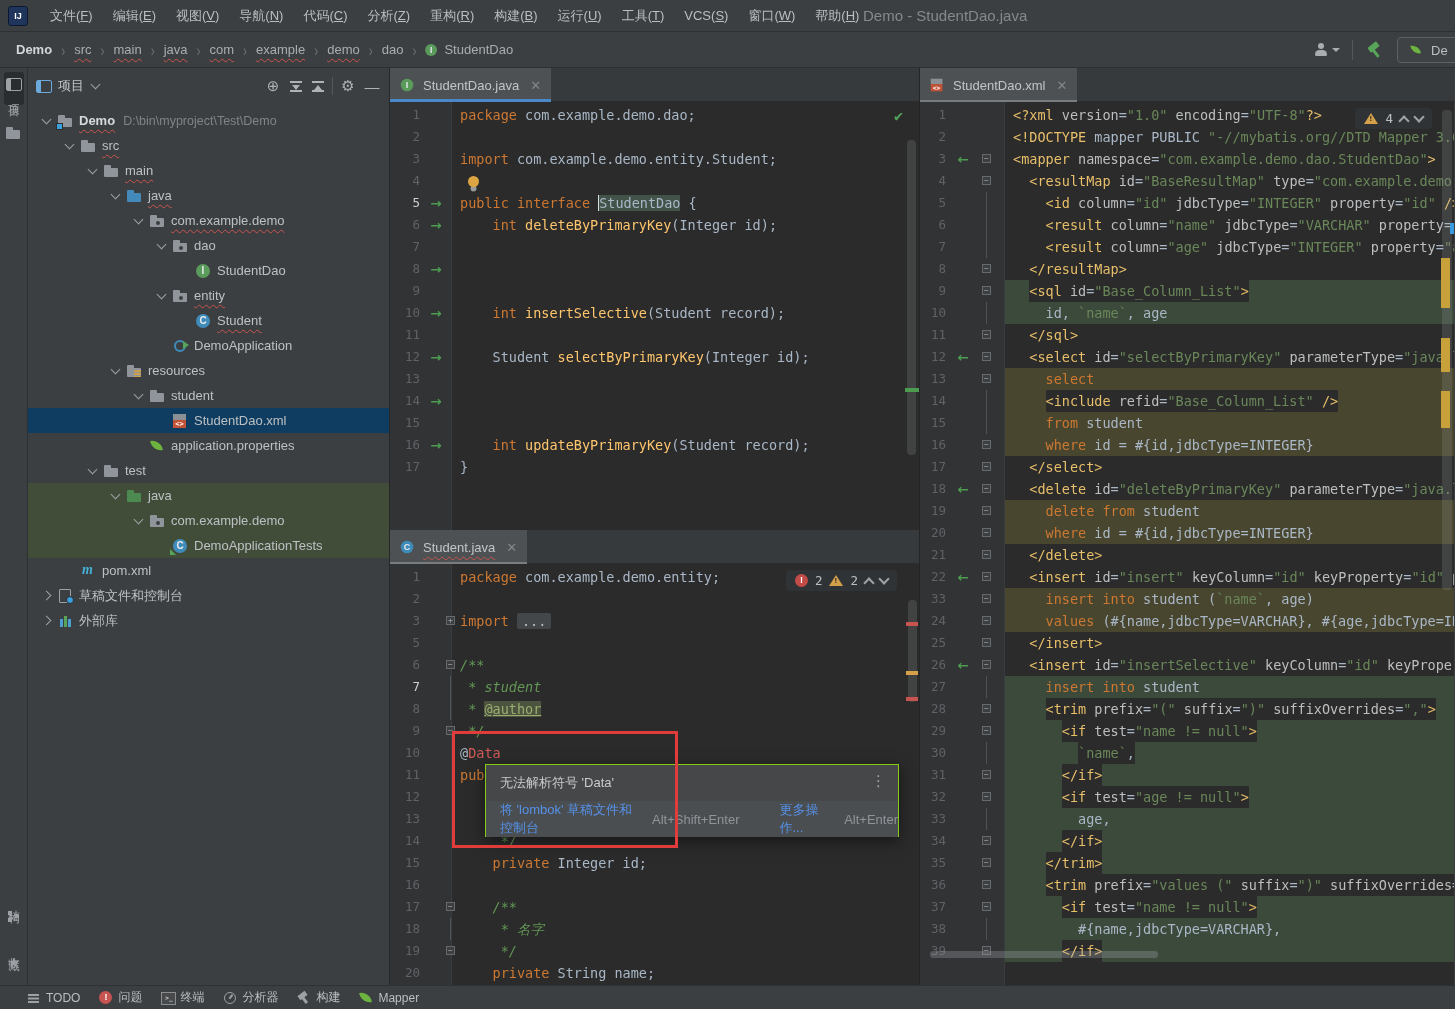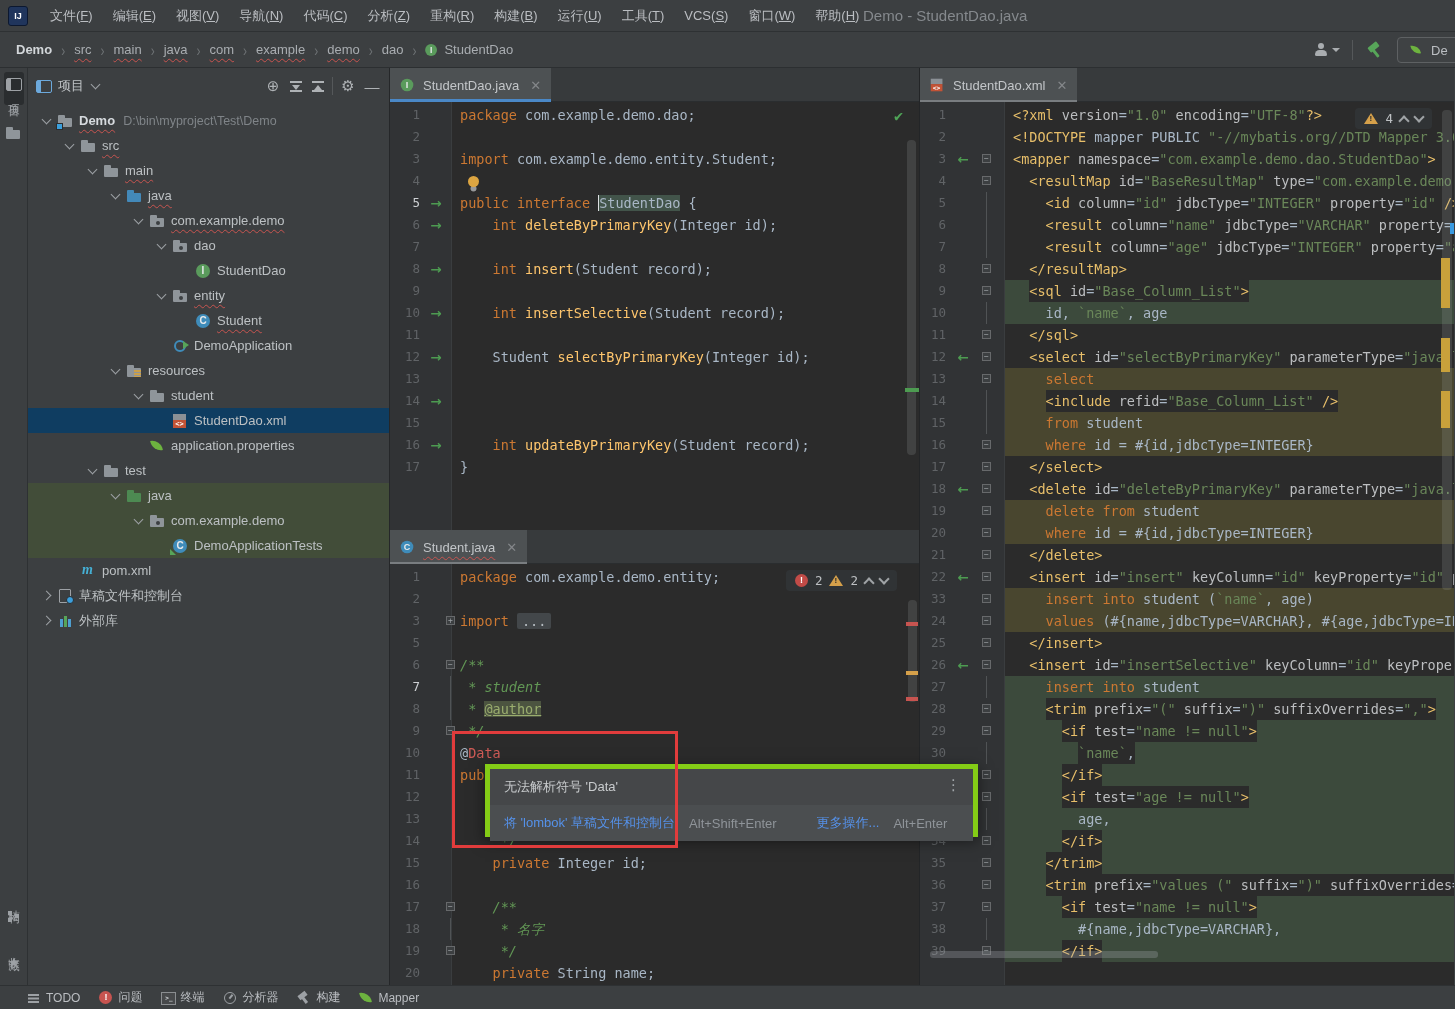--- a/index.html
+++ b/index.html
@@ -116,21 +116,21 @@
   .insp{position:absolute;display:flex;align-items:center;gap:7px;background:rgba(49,52,54,.92);border-radius:4px;padding:3px 9px;font-size:12.5px;color:#bdc0c3;z-index:5}
   .errdot{width:13px;height:13px;border-radius:50%;background:#c14b47;color:#fff;font:bold 9px/13px "Liberation Sans",sans-serif;text-align:center;display:inline-block}
   .warntri{width:0;height:0;border-left:7px solid transparent;border-right:7px solid transparent;border-bottom:11px solid #d5a04a;position:relative;display:inline-block}
   .warntri::after{content:"!";position:absolute;left:-2px;top:1px;color:#2b2b2b;font:bold 8px/10px "Liberation Sans",sans-serif}
   .cup{width:8px;height:8px;border-left:2px solid #9fa3a6;border-top:2px solid #9fa3a6;transform:rotate(45deg);display:inline-block;margin-top:4px}
   .cdn{width:8px;height:8px;border-left:2px solid #9fa3a6;border-top:2px solid #9fa3a6;transform:rotate(225deg);display:inline-block;margin-bottom:4px}
   .vthumb{position:absolute;background:rgba(166,170,174,.18);border-radius:4px;z-index:4}
   .smark{position:absolute;z-index:4}
   .hscroll{position:absolute;background:rgba(166,170,174,.30);border-radius:3px;z-index:4}
   
-  .popup{position:absolute;left:485px;top:764px;width:493px;height:73px;z-index:50;border:5px solid #84cc16;box-shadow:0 4px 14px rgba(0,0,0,.5);font-size:13px}
+  .popup{position:absolute;left:485px;top:764px;width:414px;height:73px;z-index:50;border:1px solid #84cc16;box-shadow:0 4px 14px rgba(0,0,0,.5);font-size:13px}
   .popup .row1{height:36px;background:#454749;display:flex;align-items:center;padding-left:14px;color:#c9ccce;position:relative}
   .popup .row2{height:36px;background:#4b4e50;display:flex;align-items:center;padding-left:14px;gap:14px}
   .plink{color:#5591e9}
   .pshort{color:#8f9499}
   .pmore{margin-left:26px}
   .pdots{position:absolute;right:12px;top:7px;color:#a0a5a9;font-size:15px}
   .redbox{position:absolute;left:452px;top:731px;width:226px;height:117px;border:3px solid #e13c3c;z-index:60}
   
   .statusbar{height:24px;background:#3c3f41;border-top:1px solid #2e3133;display:flex;align-items:center;gap:18px;padding-left:26px;font-size:12px;color:#bbbec2}
   .sitem{display:flex;align-items:center;gap:5px}
@@ -409,21 +409,21 @@
       <span class="edcheck">✔</span>
       <div class="vthumb" style="right:3px;top:38px;width:9px;height:315px"></div>
       <div class="smark" style="right:0;top:286px;width:14px;height:4px;background:#4d9b51"></div>
     <div class="cl"><span class="num" style="width: 36px;">1</span><span class="gic" style="width: 20px;"></span><span class="fic" style="width: 6px;"></span><span class="codeln"><span class="tk-k">package </span><span class="tk-d">com.example.demo.dao;</span></span></div>
         <div class="cl"><span class="num" style="width: 36px;">2</span><span class="gic" style="width: 20px;"></span><span class="fic" style="width: 6px;"></span><span class="codeln"></span></div>
         <div class="cl"><span class="num" style="width: 36px;">3</span><span class="gic" style="width: 20px;"></span><span class="fic" style="width: 6px;"></span><span class="codeln"><span class="tk-k">import </span><span class="tk-d">com.example.demo.entity.Student;</span></span></div>
         <div class="cl"><span class="num" style="width: 36px;">4</span><span class="gic" style="width: 20px;"></span><span class="fic" style="width: 6px;"></span><span class="codeln"><span class="bulb"></span></span></div>
         <div class="cl"><span class="num bright" style="width: 36px;">5</span><span class="gic" style="width: 20px;">→</span><span class="fic" style="width: 6px;"></span><span class="codeln"><span class="tk-k">public interface </span><span class="tk-caret"></span><span class="tk-idhl">StudentDao</span><span class="tk-d"> {</span></span></div>
         <div class="cl"><span class="num" style="width: 36px;">6</span><span class="gic" style="width: 20px;">→</span><span class="fic" style="width: 6px;"></span><span class="codeln"><span class="tk-d">    </span><span class="tk-k">int </span><span class="tk-m">deleteByPrimaryKey</span><span class="tk-d">(Integer id);</span></span></div>
         <div class="cl"><span class="num" style="width: 36px;">7</span><span class="gic" style="width: 20px;"></span><span class="fic" style="width: 6px;"></span><span class="codeln"></span></div>
-        <div class="cl"><span class="num" style="width: 36px;">8</span><span class="gic" style="width: 20px;">→</span><span class="fic" style="width: 6px;"></span><span class="codeln"><span class="tk-d">    </span><span class="tk-k">int </span><span class="tk-m">insert</span><span class="tk-d">(Student record);</span></span></div>
+        <div class="cl"><span class="num" style="width: 36px;">8</span><span class="gic" style="width: 20px;">→</span><span class="fic" style="width: 6px;"></span></div>
         <div class="cl"><span class="num" style="width: 36px;">9</span><span class="gic" style="width: 20px;"></span><span class="fic" style="width: 6px;"></span><span class="codeln"></span></div>
         <div class="cl"><span class="num" style="width: 36px;">10</span><span class="gic" style="width: 20px;">→</span><span class="fic" style="width: 6px;"></span><span class="codeln"><span class="tk-d">    </span><span class="tk-k">int </span><span class="tk-m">insertSelective</span><span class="tk-d">(Student record);</span></span></div>
         <div class="cl"><span class="num" style="width: 36px;">11</span><span class="gic" style="width: 20px;"></span><span class="fic" style="width: 6px;"></span><span class="codeln"></span></div>
         <div class="cl"><span class="num" style="width: 36px;">12</span><span class="gic" style="width: 20px;">→</span><span class="fic" style="width: 6px;"></span><span class="codeln"><span class="tk-d">    Student </span><span class="tk-m">selectByPrimaryKey</span><span class="tk-d">(Integer id);</span></span></div>
         <div class="cl"><span class="num" style="width: 36px;">13</span><span class="gic" style="width: 20px;"></span><span class="fic" style="width: 6px;"></span><span class="codeln"></span></div>
         <div class="cl"><span class="num" style="width: 36px;">14</span><span class="gic" style="width: 20px;">→</span><span class="fic" style="width: 6px;"></span></div>
         <div class="cl"><span class="num" style="width: 36px;">15</span><span class="gic" style="width: 20px;"></span><span class="fic" style="width: 6px;"></span><span class="codeln"></span></div>
         <div class="cl"><span class="num" style="width: 36px;">16</span><span class="gic" style="width: 20px;">→</span><span class="fic" style="width: 6px;"></span><span class="codeln"><span class="tk-d">    </span><span class="tk-k">int </span><span class="tk-m">updateByPrimaryKey</span><span class="tk-d">(Student record);</span></span></div>
         <div class="cl"><span class="num" style="width: 36px;">17</span><span class="gic" style="width: 20px;"></span><span class="fic" style="width: 6px;"></span><span class="codeln"><span class="tk-d">}</span></span></div>
       </div>

